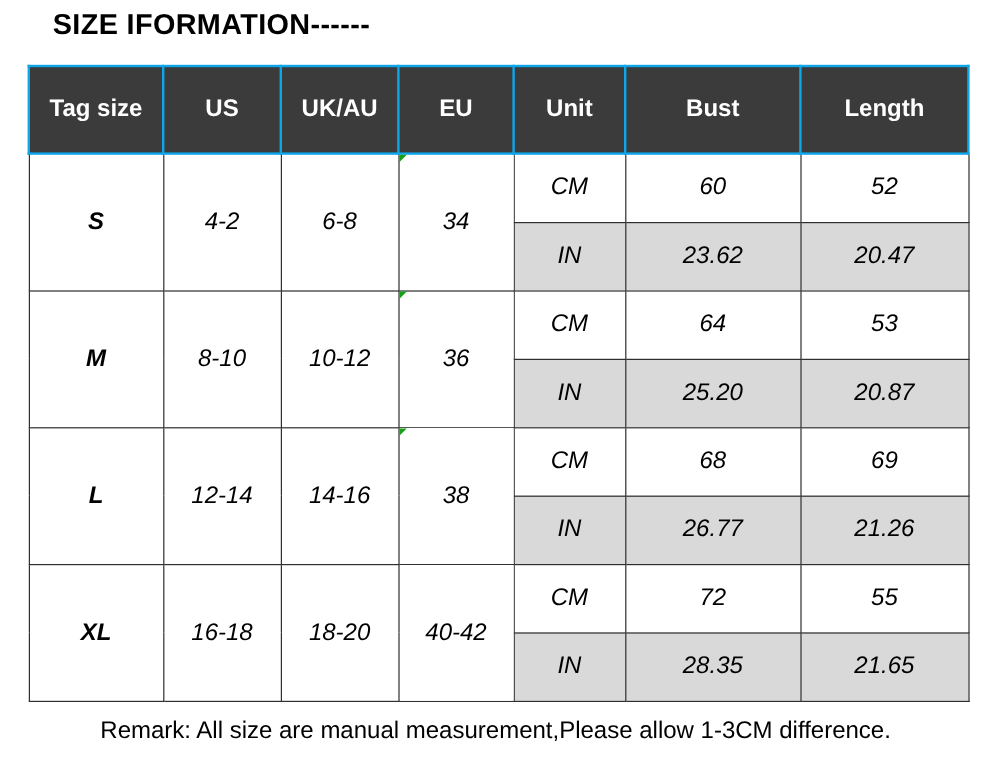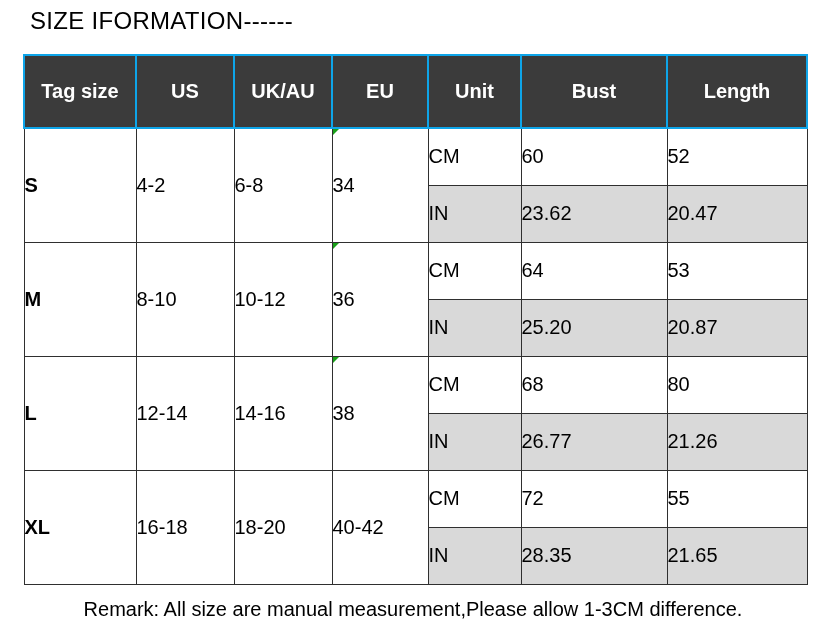--- a/index.html
+++ b/index.html
@@ -3,44 +3,45 @@
 <meta charset="utf-8">
 <style>
   html, body { margin: 0; padding: 0; }
   body {
     width: 826px; height: 638px;
     background: #ffffff; color: #000;
     font-family: "Liberation Sans", sans-serif;
     overflow: hidden;
   }
   .page-title {
-    font-size: 24px; font-weight: normal;
-    margin: 7px 0 0 30px;
+    font-size: 24px; font-weight: bold;
+    margin: 7px 0 0 44px;
     letter-spacing: 0.3px;
     white-space: nowrap;
   }
   table.size-table {
     border-collapse: collapse;
     table-layout: fixed;
     margin: 19px 0 0 23px;
   }
   .size-table th {
     background: var(--header-bg, #3b3b3b);
     color: var(--header-text, #ffffff);
     font-size: 20px; font-weight: bold;
     height: 71px;
     border: 2px solid #0ea5e9;
     text-align: center; vertical-align: middle;
     padding: 0;
   }
   .size-table td {
     border: 1.5px solid var(--border, #2f2f2f);
-    text-align: left; vertical-align: middle;
+    text-align: center; vertical-align: middle;
     font-size: 20px; padding: 0;
     background: #ffffff;
+    font-style: italic;
   }
   .size-table tr.sub-row { height: 57px; }
   .size-table td.tag-cell { font-weight: bold; }
   .size-table tr.in-row td { background: var(--in-row-bg, #d9d9d9); }
   .size-table td.eu-cell { position: relative; }
   .corner-flag {
     position: absolute; top: 0; left: 0;
     width: 0; height: 0;
     border-top: 6px solid var(--flag-green, #18a018);
     border-right: 6px solid transparent;
@@ -119,21 +120,21 @@
     <tr class="sub-row">
       <td class="tag-cell" rowspan="2">L</td>
       <td rowspan="2">12-14</td>
       <td rowspan="2">14-16</td>
       <td class="eu-cell" rowspan="2">
         <span class="corner-flag"></span>
         <span>38</span>
       </td>
       <td>CM</td>
       <td>68</td>
-      <td>80</td>
+      <td>69</td>
     </tr>
     <tr class="sub-row in-row">
       <td>IN</td>
       <td>26.77</td>
       <td>21.26</td>
     </tr>
 
     <tr class="sub-row">
       <td class="tag-cell" rowspan="2">XL</td>
       <td rowspan="2">16-18</td>

